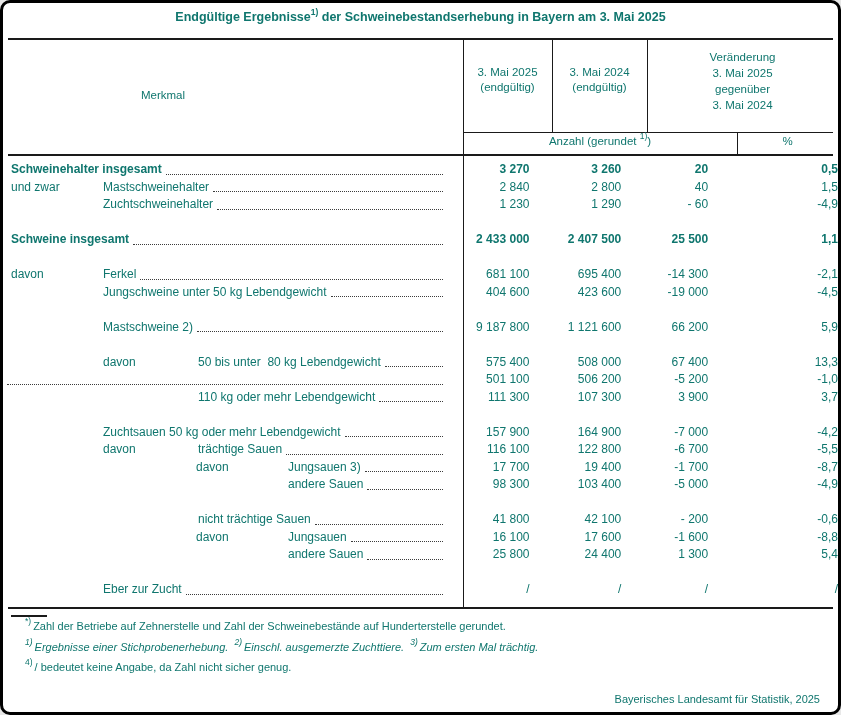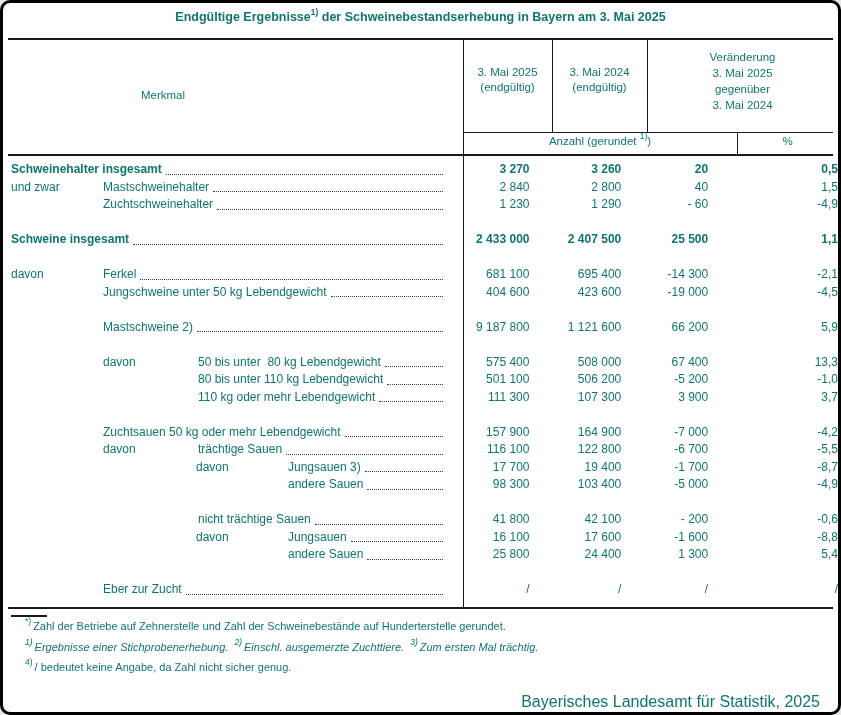--- a/index.html
+++ b/index.html
@@ -46,21 +46,21 @@
   .lbl{white-space:pre;}
   .l-ind0{margin-left:8px;} .l-ind1{margin-left:100px;} .l-ind2{margin-left:195px;} .l-ind3{margin-left:285px;}
   .leader{flex:1;border-bottom:1.6px dotted #3c3c3c;margin:0 4px 4px 4px;min-width:0;}
   .v{text-align:right;white-space:pre;}
   .v1{width:85px;} .v2{width:95px;} .v3{width:90px;margin-top:16px;} .v4{width:94px;margin-left:39px;}
   .fnline{left:8px;top:612px;width:36px;height:1.5px;}
   .fn{position:absolute;left:22px;font-size:11px;white-space:pre;}
   .fn-1{top:617px;} .fn-2{top:638px;} .fn-3{top:658px;}
   .fn .txt{margin-left:2px;}
   .fn2-part{margin-right:6px;font-style:italic;}
-  .source{position:absolute;right:18px;top:690px;font-size:16px;}
+  .source{position:absolute;right:18px;top:690px;font-size:11px;}
 </style>
 </head>
 <body>
 
 <div class="page">
 
   <div class="title"><span>Endgültige Ergebnisse</span><sup>1)</sup><span> der Schweinebestandserhebung in Bayern am 3. Mai 2025</span></div>
 
   <div class="line hr-top"></div>
   <div class="line hr-mid"></div>
@@ -166,21 +166,20 @@
           <span class="lbl l-ind2">50 bis unter  80 kg Lebendgewicht</span>
           <span class="leader"></span>
         </div>
         <span class="v v1">575 400</span>
         <span class="v v2">508 000</span>
         <span class="v v3">67 400</span>
         <span class="v v4">13,3</span>
       </div>
       <div class="trow">
         <div class="label-cell">
-          <span class="lbl l-ind2">80 bis unter 110 kg Lebendgewicht</span>
           <span class="leader"></span>
         </div>
         <span class="v v1">501 100</span>
         <span class="v v2">506 200</span>
         <span class="v v3">-5 200</span>
         <span class="v v4">-1,0</span>
       </div>
       <div class="trow">
         <div class="label-cell">
           <span class="lbl l-ind2">110 kg oder mehr Lebendgewicht</span>

